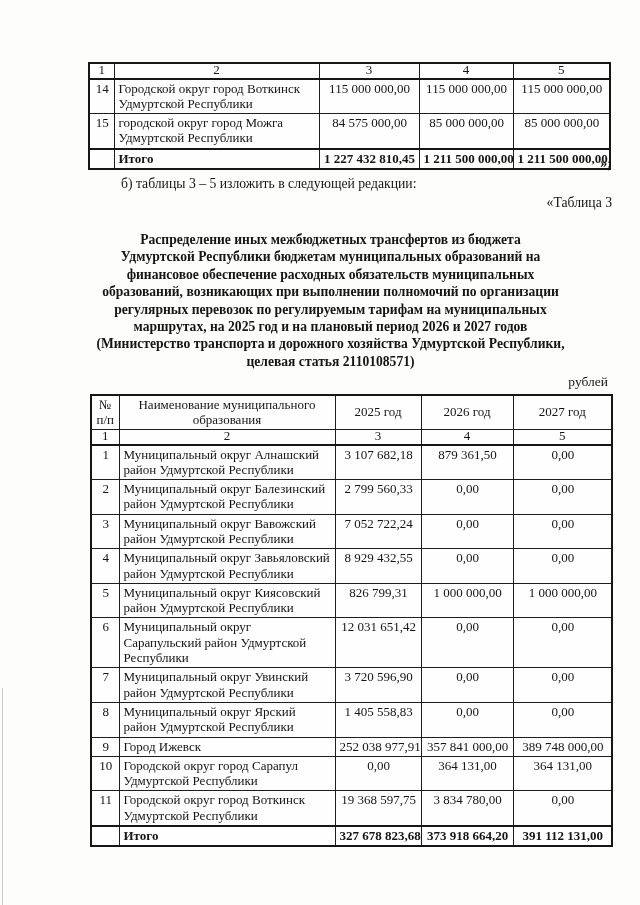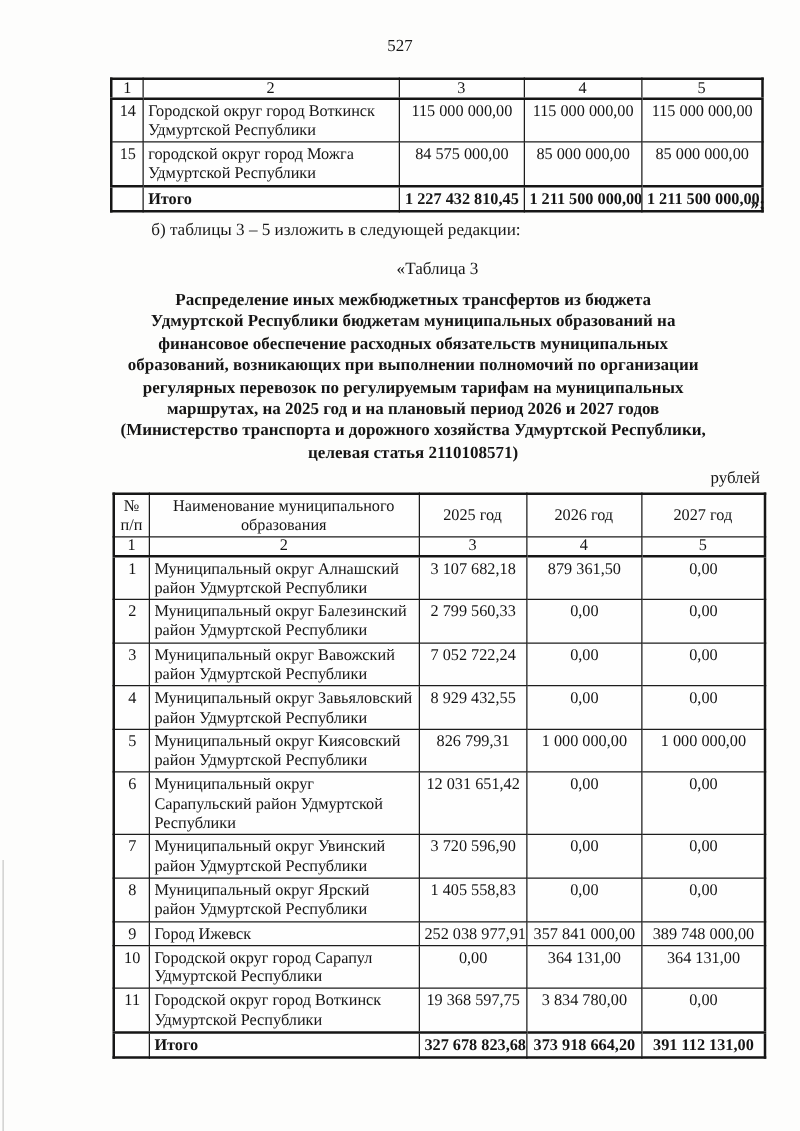--- a/index.html
+++ b/index.html
@@ -44,21 +44,21 @@
   .total td{border-top:2px solid #161616;font-weight:bold;}
   .closequote{
     position:absolute;top:156px;left:88px;width:524px;
     text-align:right;font-size:14px;font-weight:bold;
   }
   .amendment{
     position:absolute;top:176px;left:121px;font-size:13.7px;
   }
   .tablabel{
     position:absolute;top:195px;left:88px;width:524px;
-    text-align:center;font-size:13.7px;margin-top:12px;
+    text-align:right;font-size:13.7px;
   }
   .heading{
     position:absolute;top:231px;left:56px;width:549px;
     text-align:center;font-weight:bold;
     font-size:13.6px;line-height:17.4px;
   }
   .heading .sub{font-weight:bold;}
   .rub{
     position:absolute;top:374px;left:88px;width:520px;
     text-align:right;font-size:13.5px;
@@ -66,21 +66,20 @@
   .scanline{
     position:absolute;left:2px;top:688px;width:1px;height:217px;
     background:#c8c8c6;
   }
 </style>
 </head>
 <body>
 
 <div class="page">
 
-  <div class="pagenum">527</div>
 
   <table class="tbl t1">
     <colgroup>
       <col style="width:25px">
         <col style="width:205px">
         <col style="width:100px">
         <col style="width:94px">
         <col style="width:97px">
     </colgroup>
     <tbody>

